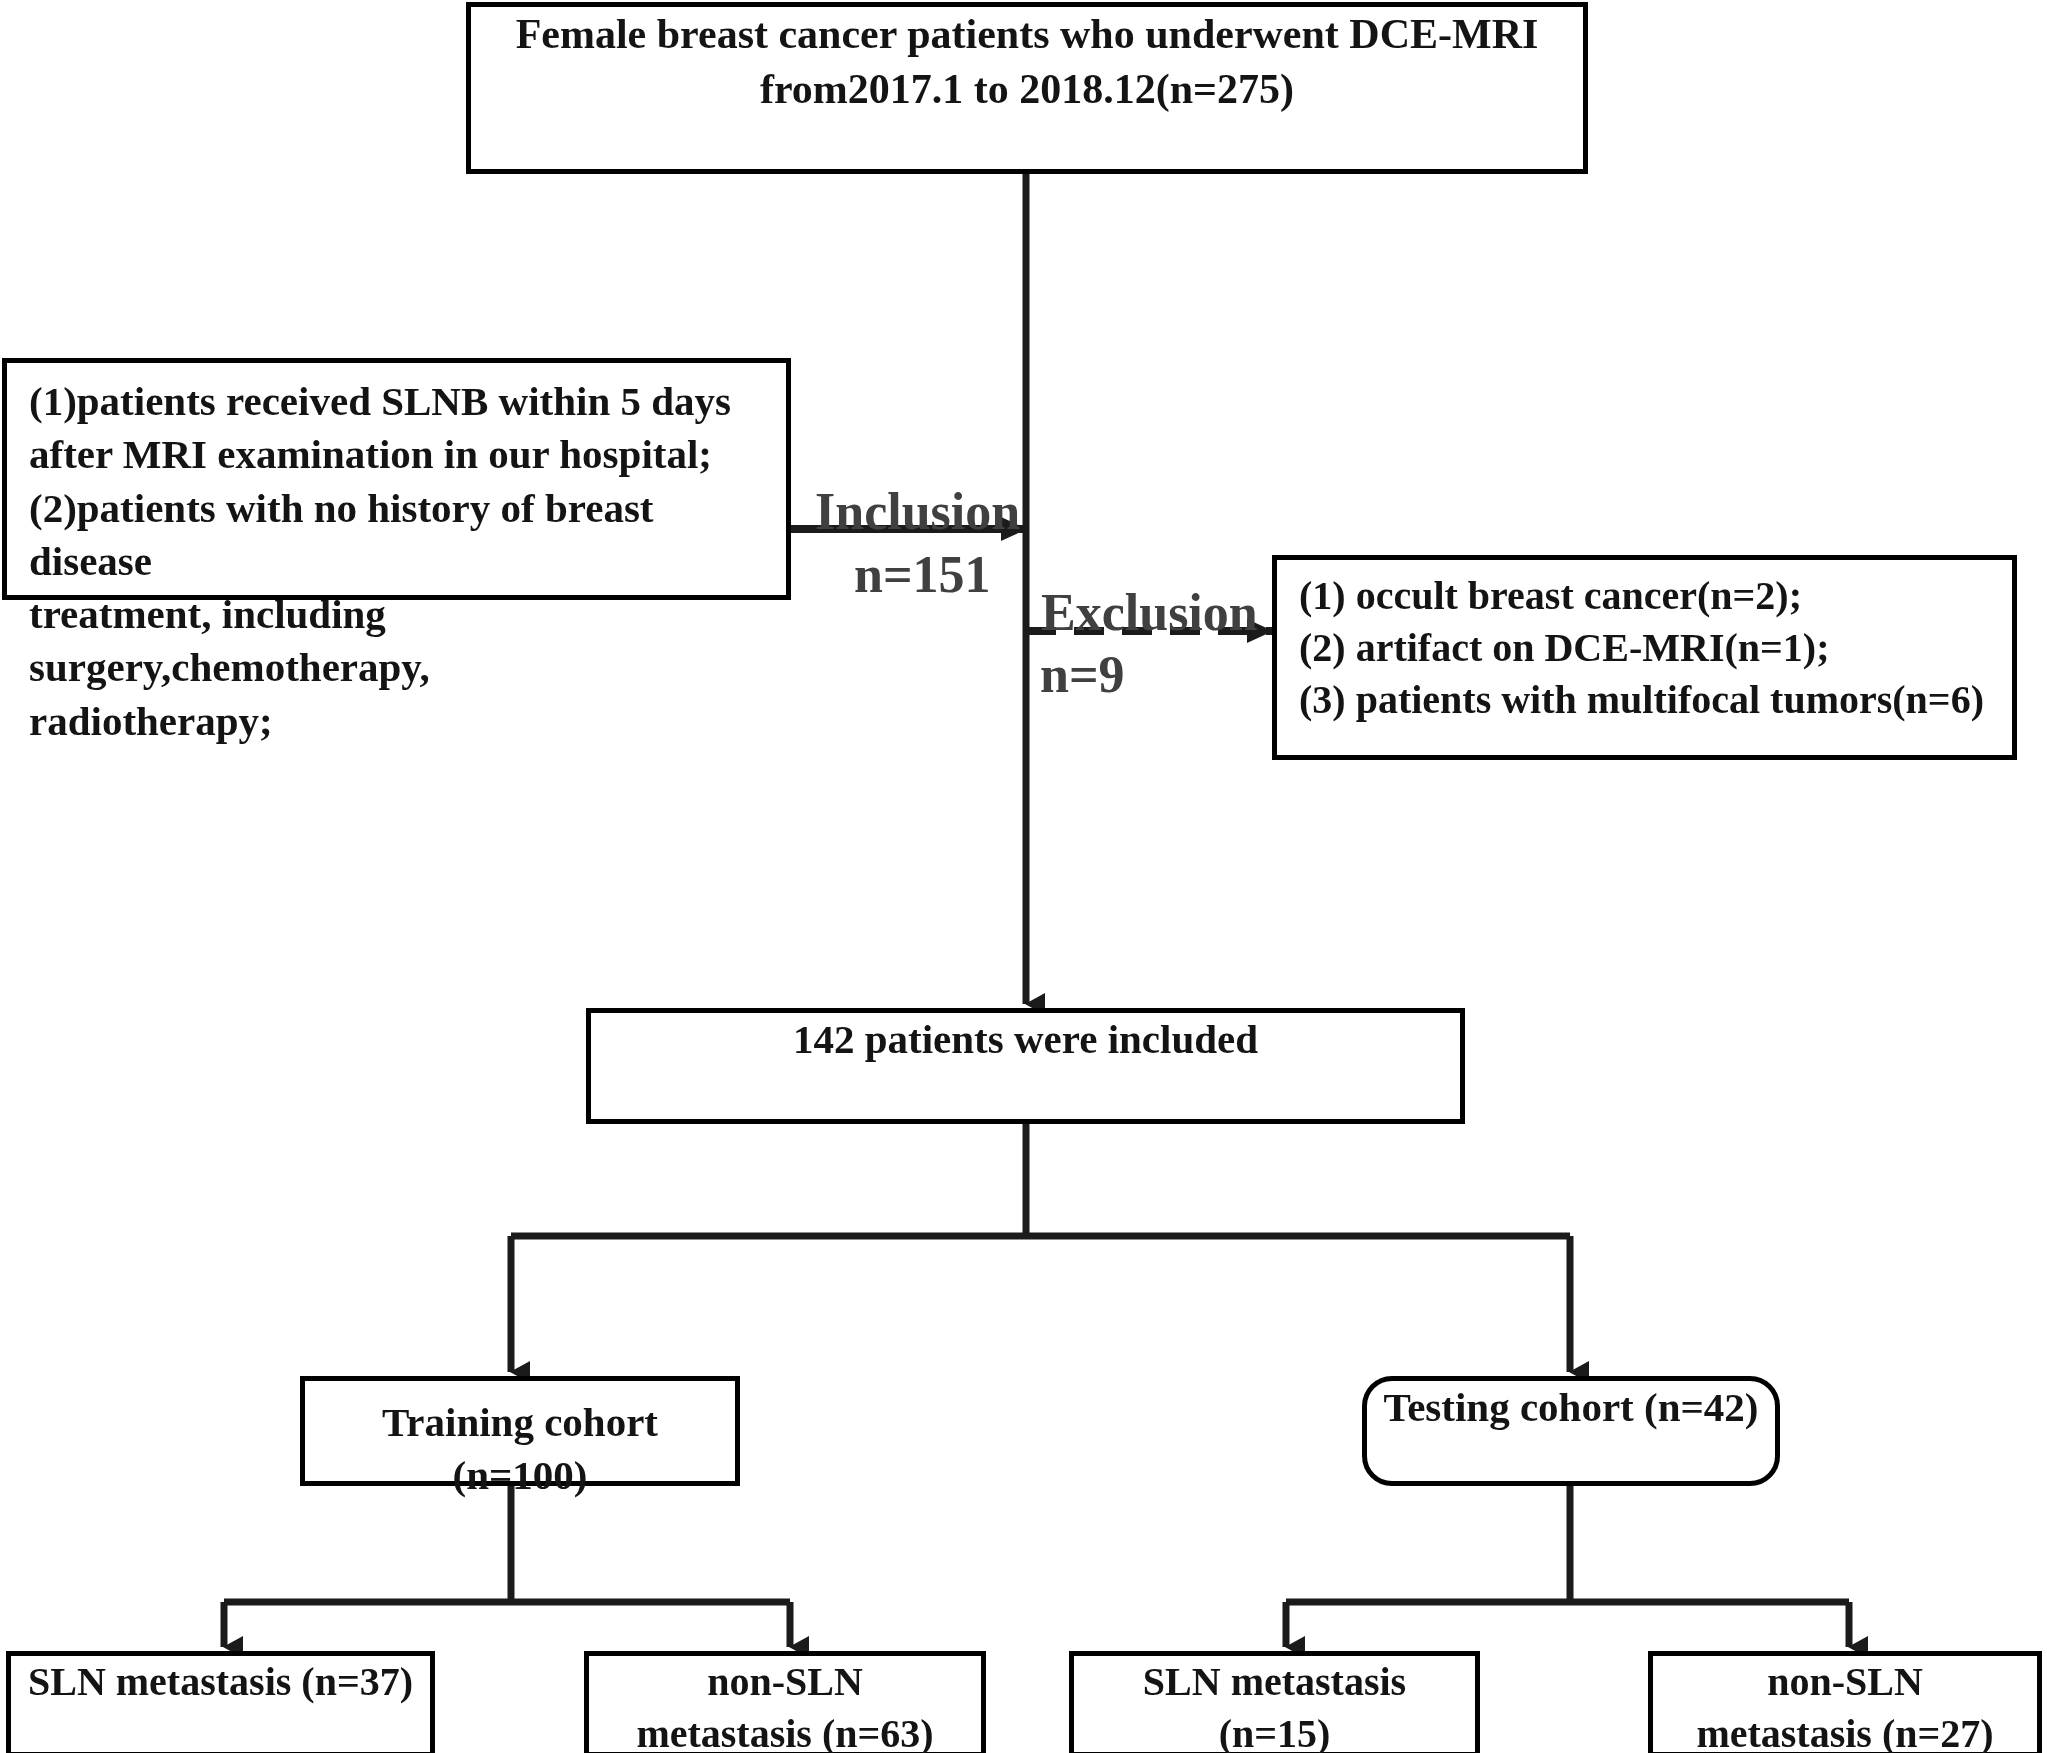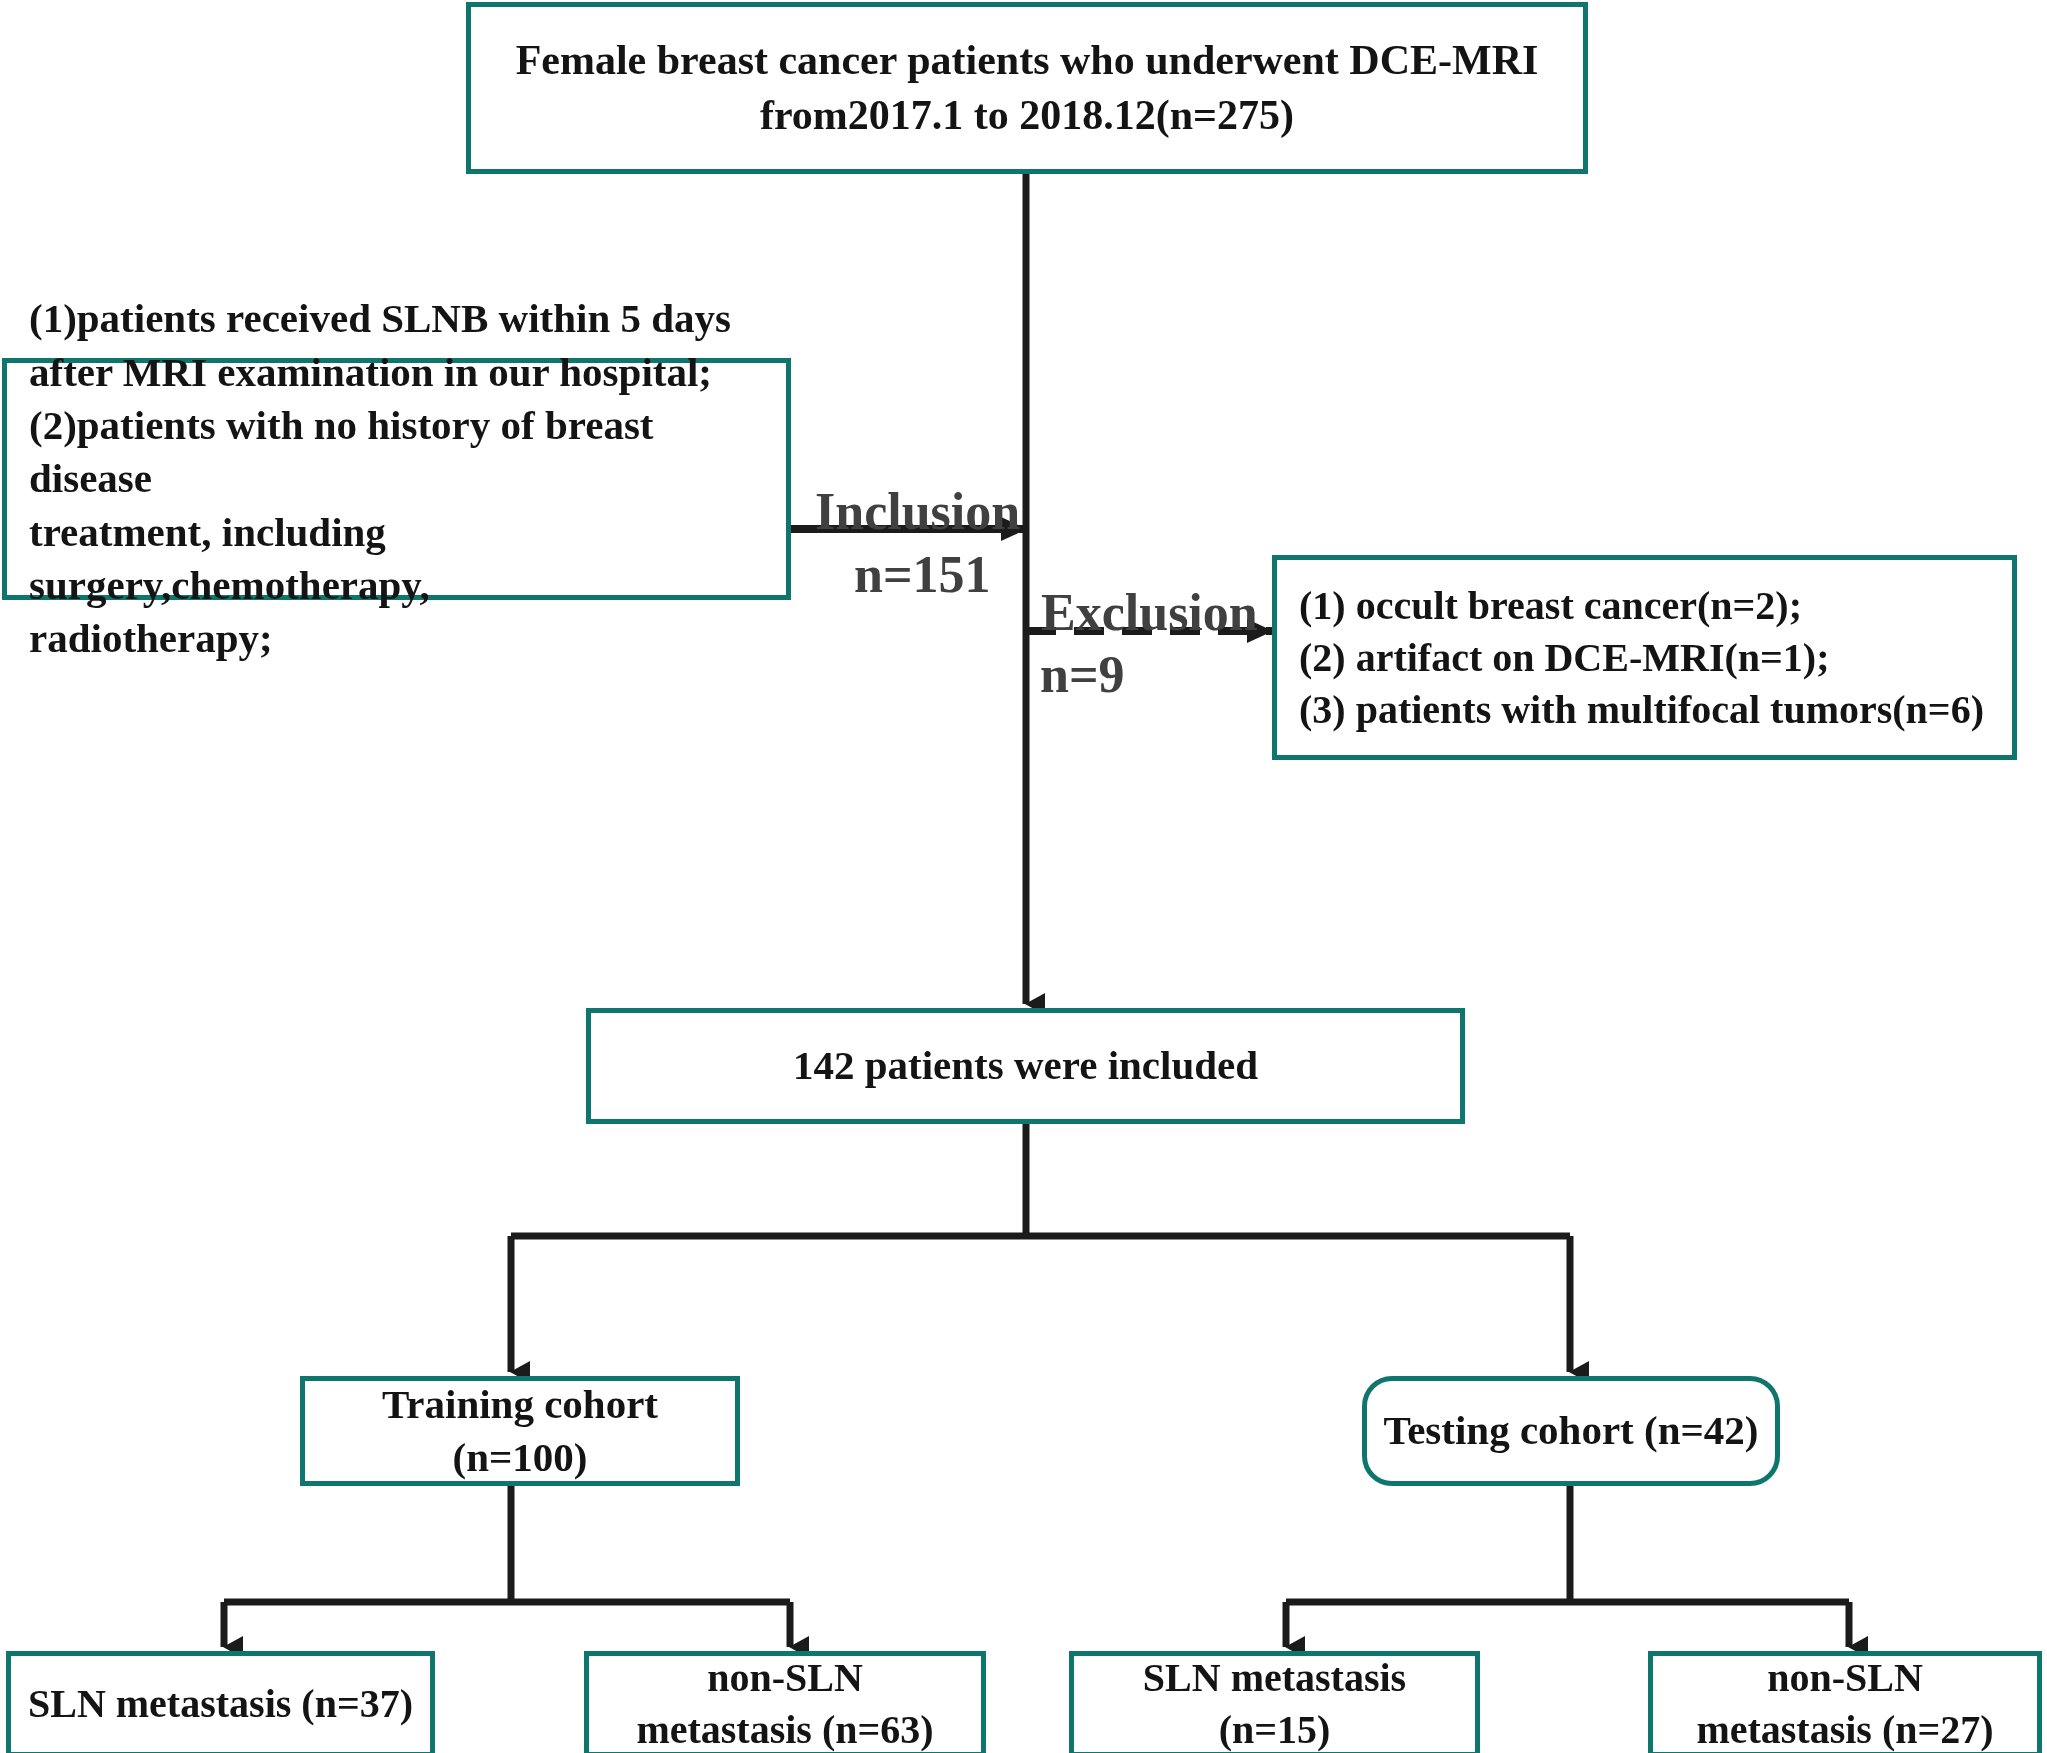--- a/index.html
+++ b/index.html
@@ -19,39 +19,39 @@
     position: absolute;
     left: 0;
     top: 0;
     width: 2047px;
     height: 1753px;
     pointer-events: none;
   }
   .node {
     position: absolute;
     box-sizing: border-box;
-    border: 5px solid #0f766e;
+    border: 5px solid #000000;
     background: #ffffff;
     display: flex;
     flex-direction: column;
-    justify-content: center;
+    justify-content: flex-start;
     color: #141414;
     font-weight: bold;
     line-height: 1.30;
   }
   .node.center { align-items: center; text-align: center; }
   .node.left   { align-items: flex-start; text-align: left; }
   .node .ln { display: block; width: 100%; }
 
   
   #node-source      { left: 466px;  top: 2px;    width: 1122px; height: 172px;  font-size: 42px; padding: 0 14px; }
   #node-inclusion   { left: 2px;    top: 358px;  width: 789px;  height: 242px;  font-size: 41px; padding: 12px 22px; }
   #node-exclusion   { left: 1272px; top: 555px;  width: 745px;  height: 205px;  font-size: 40px; padding: 10px 22px; }
   #node-included    { left: 586px;  top: 1008px; width: 879px;  height: 116px;  font-size: 41px; padding: 0 14px; }
-  #node-train       { left: 300px;  top: 1376px; width: 440px;  height: 110px;  font-size: 41px; padding: 0 14px; }
+  #node-train       { left: 300px;  top: 1376px; width: 440px;  height: 110px;  font-size: 41px; padding: 15px 14px; }
   #node-test        { left: 1362px; top: 1376px; width: 418px;  height: 110px;  font-size: 41px; padding: 0 14px; border-radius: 30px; }
   #node-train-pos   { left: 6px;    top: 1651px; width: 429px;  height: 106px;  font-size: 40px; padding: 0 16px; }
   #node-train-neg   { left: 584px;  top: 1651px; width: 402px;  height: 106px;  font-size: 40px; padding: 0 16px; }
   #node-test-pos    { left: 1069px; top: 1651px; width: 411px;  height: 106px;  font-size: 40px; padding: 0 16px; }
   #node-test-neg    { left: 1648px; top: 1651px; width: 394px;  height: 106px;  font-size: 40px; padding: 0 16px; }
 
   
   .edge-label {
     position: absolute;
     color: #404040;

